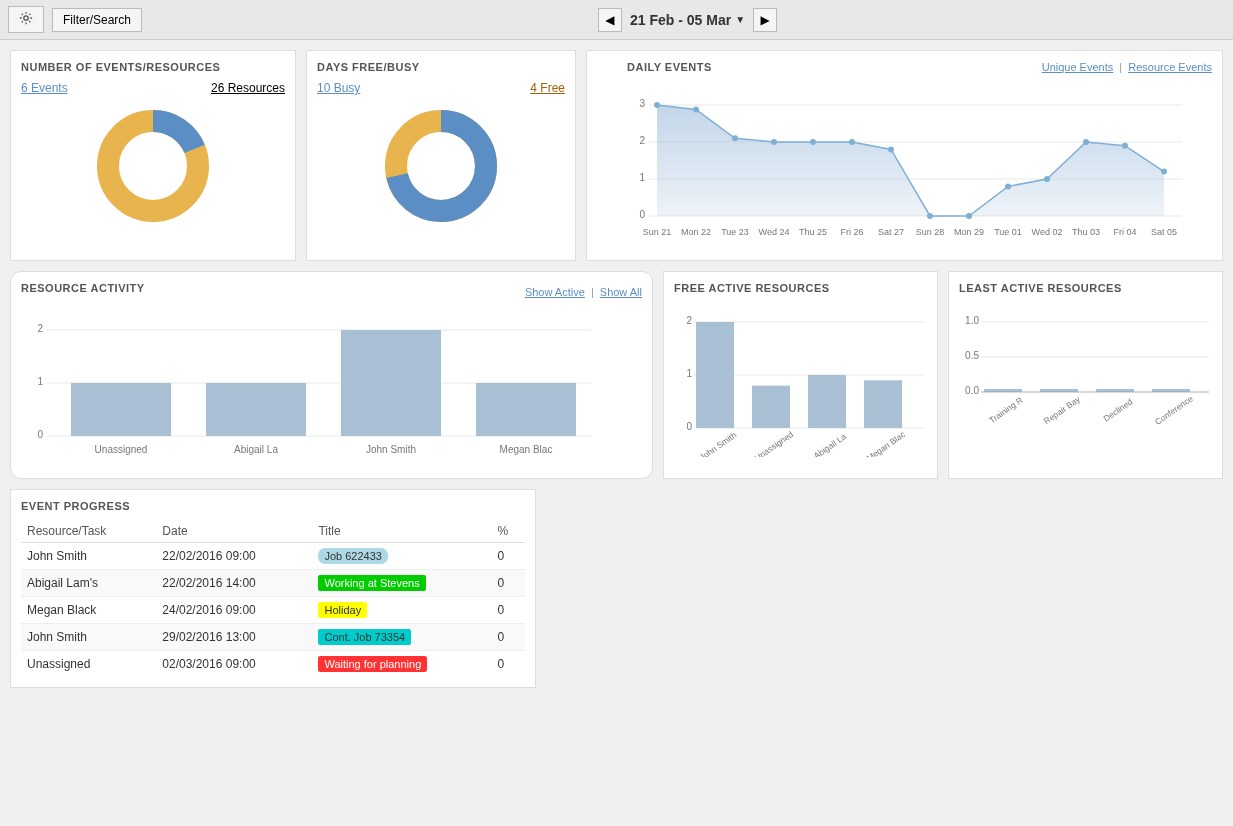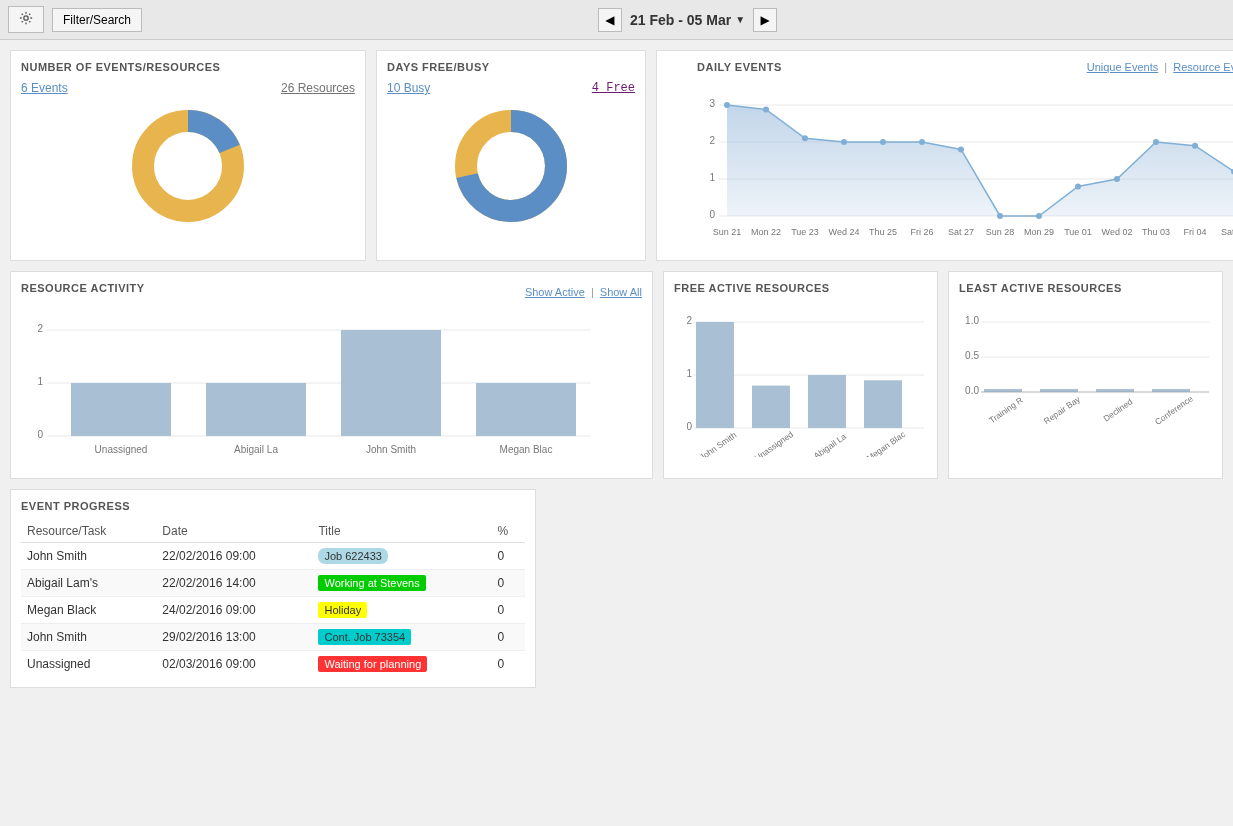--- a/index.html
+++ b/index.html
@@ -18,44 +18,44 @@
     .main { padding: 10px; display: flex; flex-direction: column; gap: 10px; }
 
     
     .top-row { display: flex; gap: 10px; }
 
     
     .panel { background: #fff; border: 1px solid #ddd; padding: 10px; }
     .panel-title { font-size: 11px; font-weight: bold; color: #555; margin-bottom: 8px; letter-spacing: 0.5px; }
 
     
-    .events-panel { width: 356px; flex-shrink: 0; }
+    .events-panel { width: 286px; flex-shrink: 0; }
     .events-stats { display: flex; justify-content: space-between; margin-bottom: 6px; }
     .stat-blue { color: #5b8ec4; font-size: 12px; text-decoration: underline; cursor: pointer; }
-    .stat-orange { color: #737373; font-size: 12px; text-decoration: underline; cursor: pointer; }
+    .stat-orange { color: #000000; font-size: 12px; text-decoration: underline; cursor: pointer; }
     .donut-container { display: flex; justify-content: center; align-items: center; height: 130px; }
 
     
     .days-panel { width: 270px; flex-shrink: 0; }
     .days-stats { display: flex; justify-content: space-between; margin-bottom: 6px; }
     .stat-busy { color: #5b8ec4; font-size: 12px; text-decoration: underline; cursor: pointer; }
-    .stat-free { color: #701a75; font-size: 12px; text-decoration: underline; cursor: pointer; font-family: Liberation Mono, monospace; }
+    .stat-free { color: #a16207; font-size: 12px; text-decoration: underline; cursor: pointer; }
 
     
     .daily-panel { flex: 1; padding-left: 40px; }
     .daily-header { display: flex; justify-content: space-between; align-items: flex-start; margin-bottom: 6px; }
     .daily-links { font-size: 11px; }
     .daily-links a { color: #5b8ec4; text-decoration: underline; cursor: pointer; }
     .daily-links span { color: #999; margin: 0 3px; }
 
     
     .middle-row { display: flex; gap: 10px; }
 
     
-    .resource-panel { flex: 1; }
+    .resource-panel { flex: 1; border-radius: 11px; }
     .resource-header { display: flex; justify-content: space-between; align-items: center; margin-bottom: 8px; }
     .resource-links { font-size: 11px; }
     .resource-links a { color: #5b8ec4; text-decoration: underline; cursor: pointer; }
     .resource-links span { color: #999; margin: 0 3px; }
 
     
     .active-panel { width: 275px; flex-shrink: 0; }
 
     
     .bottom-row { }

